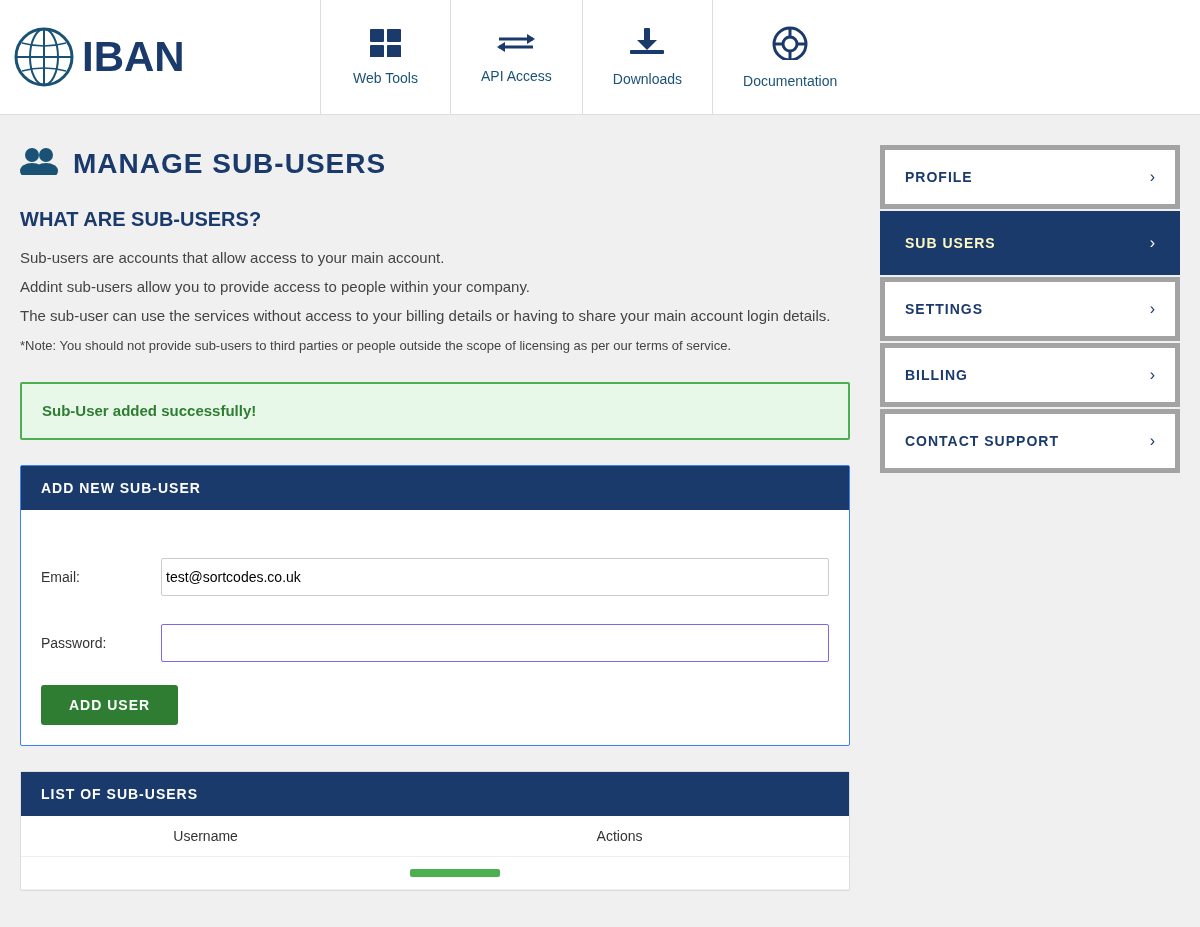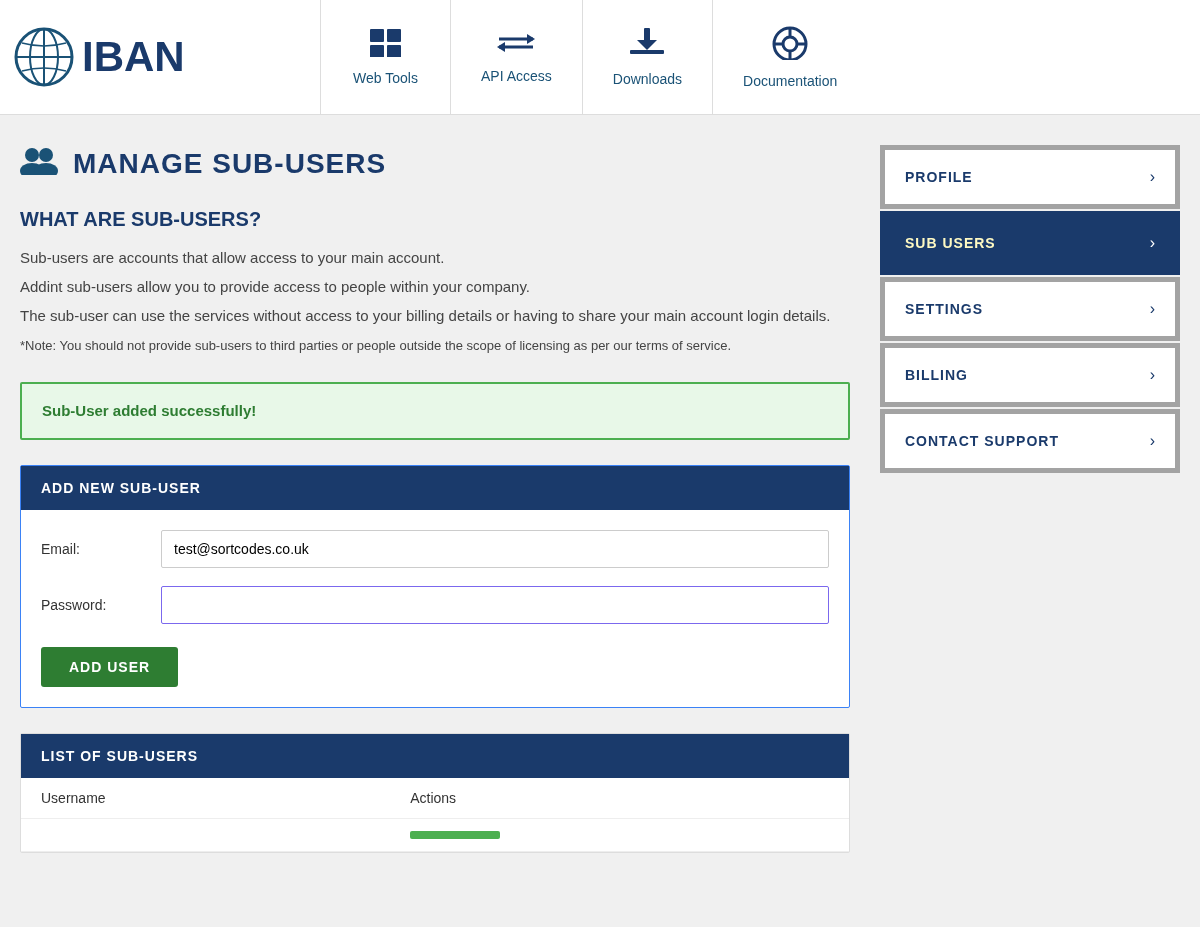--- a/index.html
+++ b/index.html
@@ -127,30 +127,31 @@
       padding: 14px 20px;
       font-size: 14px;
       font-weight: bold;
       letter-spacing: 1px;
     }
     .form-body { padding: 20px; }
     .form-row {
       display: flex;
       align-items: center;
       margin-bottom: 18px;
+      margin-top: 28px;
     }
     .form-label {
       width: 120px;
       font-size: 14px;
       color: #333;
     }
     .form-input {
       flex: 1;
       border: 1px solid #ccc;
-      padding: 10px 12px;
+      padding: 10px 4px;
       font-size: 14px;
       outline: none;
       border-radius: 2px;
     }
     .form-input.focused { border-color: #7b68ee; }
 
     .btn-add-user {
       background: #2e7d32;
       color: #fff;
       border: none;
@@ -174,21 +175,21 @@
       padding: 14px 20px;
       font-size: 14px;
       font-weight: bold;
       letter-spacing: 1px;
     }
     .list-table {
       width: 100%;
       border-collapse: collapse;
     }
     .list-table th {
-      text-align: left;
+      text-align: center;
       padding: 12px 20px;
       font-size: 14px;
       font-weight: normal;
       color: #333;
       border-bottom: 1px solid #eee;
     }
     .list-table td {
       padding: 12px 20px;
       font-size: 14px;
       border-bottom: 1px solid #eee;

